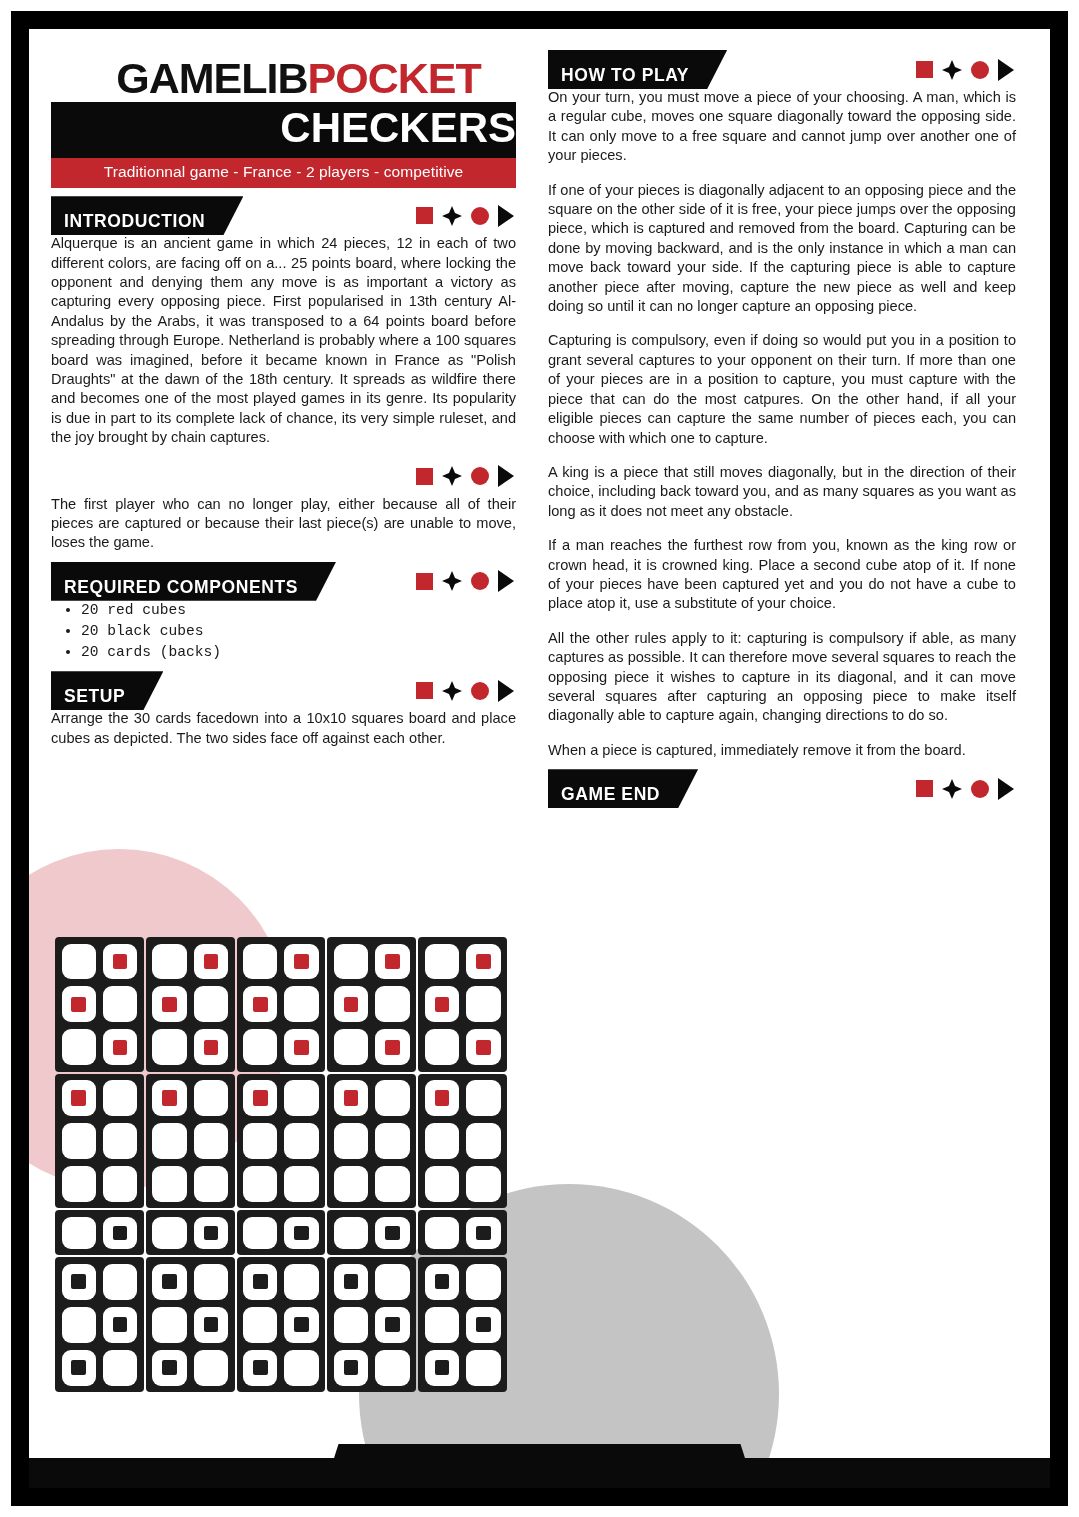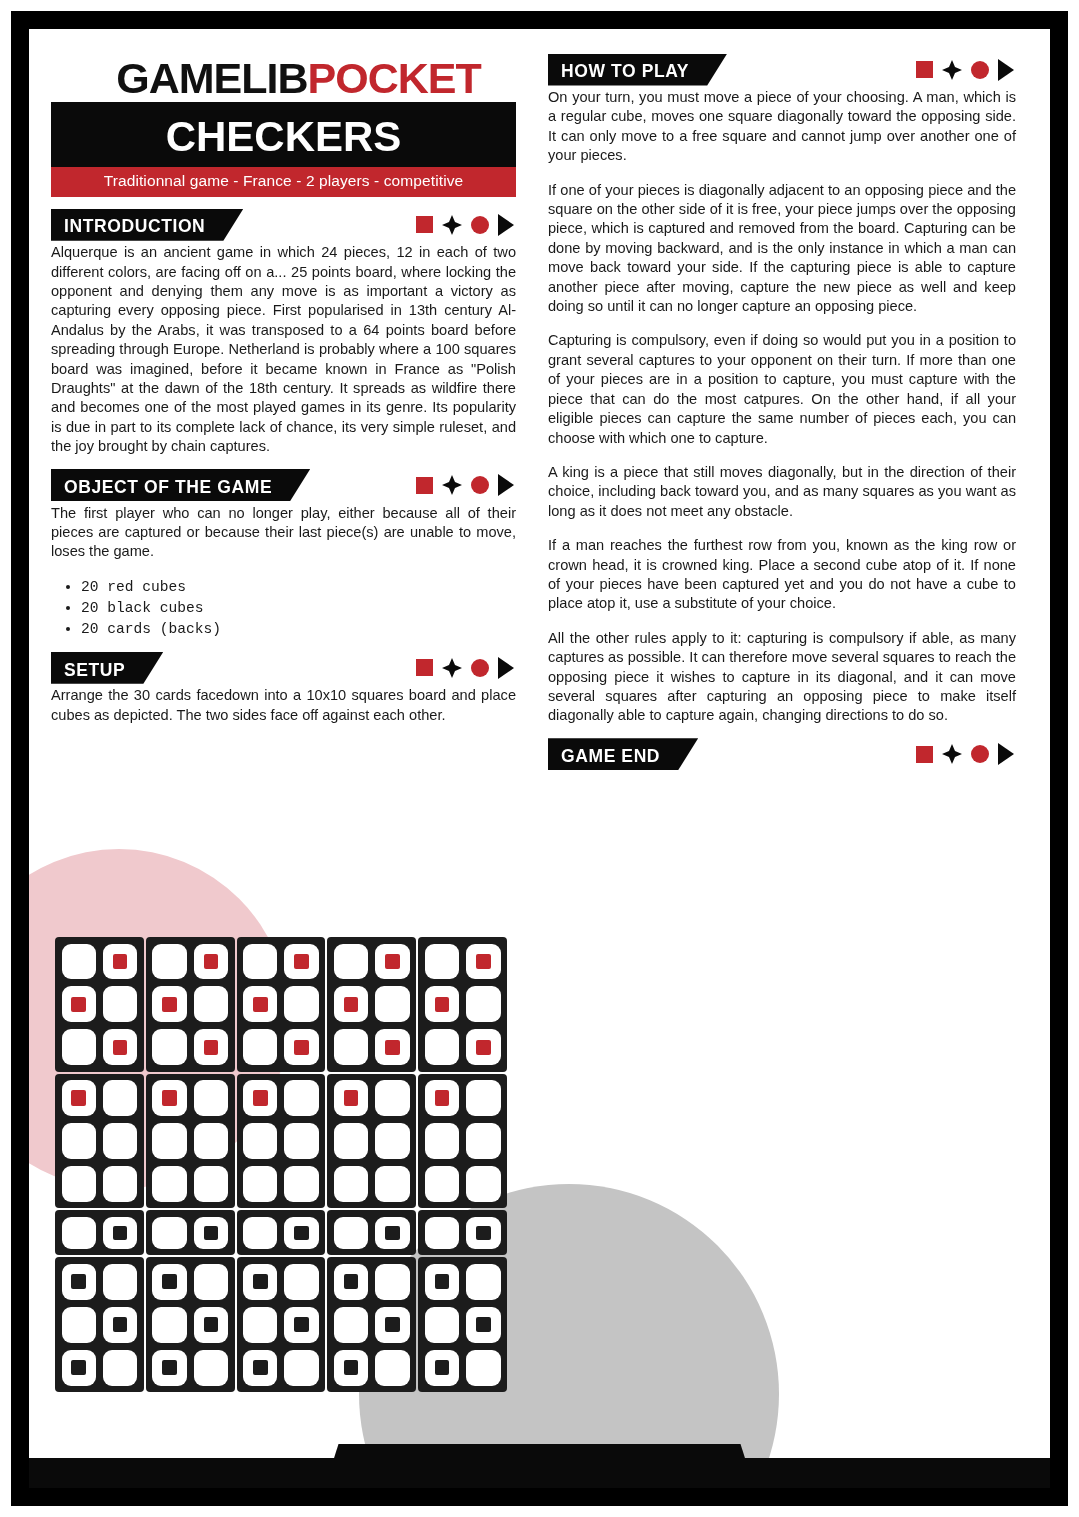--- a/index.html
+++ b/index.html
@@ -83,25 +83,25 @@
     line-height: 1.05;
     margin: 9px 0 1px 0;
     white-space: nowrap;
   }
   .logo .a { color: #111111; margin-left: 30px; }
   .logo .b { color: #c1272d; }
 
   .title-bar {
     background: #0a0a0a;
     color: #ffffff;
-    text-align: center;
+    text-align: right;
     font-size: 42px;
     font-weight: bold;
     letter-spacing: 0px;
-    padding: 14px 0 9px 0;
+    padding: 5px 0 9px 0;
     line-height: 1.0;
   }
   .subtitle-bar {
     background: #c1272d;
     color: #ffffff;
     text-align: center;
     font-size: 15.5px;
     padding: 5px 0 7px 0;
     letter-spacing: 0.1px;
   }
@@ -114,21 +114,21 @@
     height: 27px;
     margin-top: 14px;
     margin-bottom: 5px;
   }
   .sec-tag {
     position: relative;
     background: #0a0a0a;
     height: 27px;
     display: flex;
     align-items: center;
-    padding: 5px 38px 0 13px;
+    padding: 12px 38px 0 13px;
     clip-path: polygon(0 0, 100% 0, calc(100% - 20px) 100%, 0 100%);
   }
   .sec-tag span {
     color: #ffffff;
     font-size: 17.5px;
     font-weight: bold;
     letter-spacing: 0.6px;
     line-height: 1;
     white-space: nowrap;
   }
@@ -290,34 +290,44 @@
             <svg class="ico-star" width="20" height="20" viewBox="0 0 20 20">
                   <path d="M10 0 L13 7 L20 10 L13 13 L10 20 L7 13 L0 10 L7 7 Z" fill="#0a0a0a"></path>
                 </svg>
             <div class="ico-circle"></div>
             <div class="ico-tri"></div>
           </div>
         </div>
         <p class="body">Alquerque is an ancient game in which 24 pieces, 12 in each of two different colors, are facing off on a... 25 points board, where locking the opponent and denying them any move is as important a victory as capturing every opposing piece. First popularised in 13th century Al-Andalus by the Arabs, it was transposed to a 64 points board before spreading through Europe. Netherland is probably where a 100 squares board was imagined, before it became known in France as "Polish Draughts" at the dawn of the 18th century. It spreads as wildfire there and becomes one of the most played games in its genre. Its popularity is due in part to its complete lack of chance, its very simple ruleset, and the joy brought by chain captures.</p>
 
         <div class="sec-head">
-          <div class="sec-tag">
-                <span>OBJECT OF THE GAME</span>
-              </div>
           <div class="sec-icons">
             <div class="ico-square"></div>
             <svg class="ico-star" width="20" height="20" viewBox="0 0 20 20">
                   <path d="M10 0 L13 7 L20 10 L13 13 L10 20 L7 13 L0 10 L7 7 Z" fill="#0a0a0a"></path>
                 </svg>
             <div class="ico-circle"></div>
             <div class="ico-tri"></div>
           </div>
         </div>
         <p class="body">The first player who can no longer play, either because all of their pieces are captured or because their last piece(s) are unable to move, loses the game.</p>
 
+        <div class="sec-head">
+          <div class="sec-tag">
+                <span>REQUIRED COMPONENTS</span>
+              </div>
+          <div class="sec-icons">
+            <div class="ico-square"></div>
+            <svg class="ico-star" width="20" height="20" viewBox="0 0 20 20">
+                  <path d="M10 0 L13 7 L20 10 L13 13 L10 20 L7 13 L0 10 L7 7 Z" fill="#0a0a0a"></path>
+                </svg>
+            <div class="ico-circle"></div>
+            <div class="ico-tri"></div>
+          </div>
+        </div>
         <ul class="comp">
           <li>20 red cubes</li>
           <li>20 black cubes</li>
           <li>20 cards (backs)</li>
         </ul>
 
         <div class="sec-head">
           <div class="sec-tag">
                 <span>SETUP</span>
               </div>
@@ -348,20 +358,21 @@
             <div class="ico-circle"></div>
             <div class="ico-tri"></div>
           </div>
         </div>
         <p class="body">On your turn, you must move a piece of your choosing. A man, which is a regular cube, moves one square diagonally toward the opposing side. It can only move to a free square and cannot jump over another one of your pieces.</p>
         <p class="body">If one of your pieces is diagonally adjacent to an opposing piece and the square on the other side of it is free, your piece jumps over the opposing piece, which is captured and removed from the board. Capturing can be done by moving backward, and is the only instance in which a man can move back toward your side. If the capturing piece is able to capture another piece after moving, capture the new piece as well and keep doing so until it can no longer capture an opposing piece.</p>
         <p class="body">Capturing is compulsory, even if doing so would put you in a position to grant several captures to your opponent on their turn. If more than one of your pieces are in a position to capture, you must capture with the piece that can do the most catpures. On the other hand, if all your eligible pieces can capture the same number of pieces each, you can choose with which one to capture.</p>
         <p class="body">A king is a piece that still moves diagonally, but in the direction of their choice, including back toward you, and as many squares as you want as long as it does not meet any obstacle.</p>
         <p class="body">If a man reaches the furthest row from you, known as the king row or crown head, it is crowned king. Place a second cube atop of it. If none of your pieces have been captured yet and you do not have a cube to place atop it, use a substitute of your choice.</p>
         <p class="body">All the other rules apply to it: capturing is compulsory if able, as many captures as possible. It can therefore move several squares to reach the opposing piece it wishes to capture in its diagonal, and it can move several squares after capturing an opposing piece to make itself diagonally able to capture again, changing directions to do so.</p>
+        <p class="body">When a piece is captured, immediately remove it from the board.</p>
 
         <div class="sec-head">
           <div class="sec-tag">
                 <span>GAME END</span>
               </div>
           <div class="sec-icons">
             <div class="ico-square"></div>
             <svg class="ico-star" width="20" height="20" viewBox="0 0 20 20">
                   <path d="M10 0 L13 7 L20 10 L13 13 L10 20 L7 13 L0 10 L7 7 Z" fill="#0a0a0a"></path>
                 </svg>

